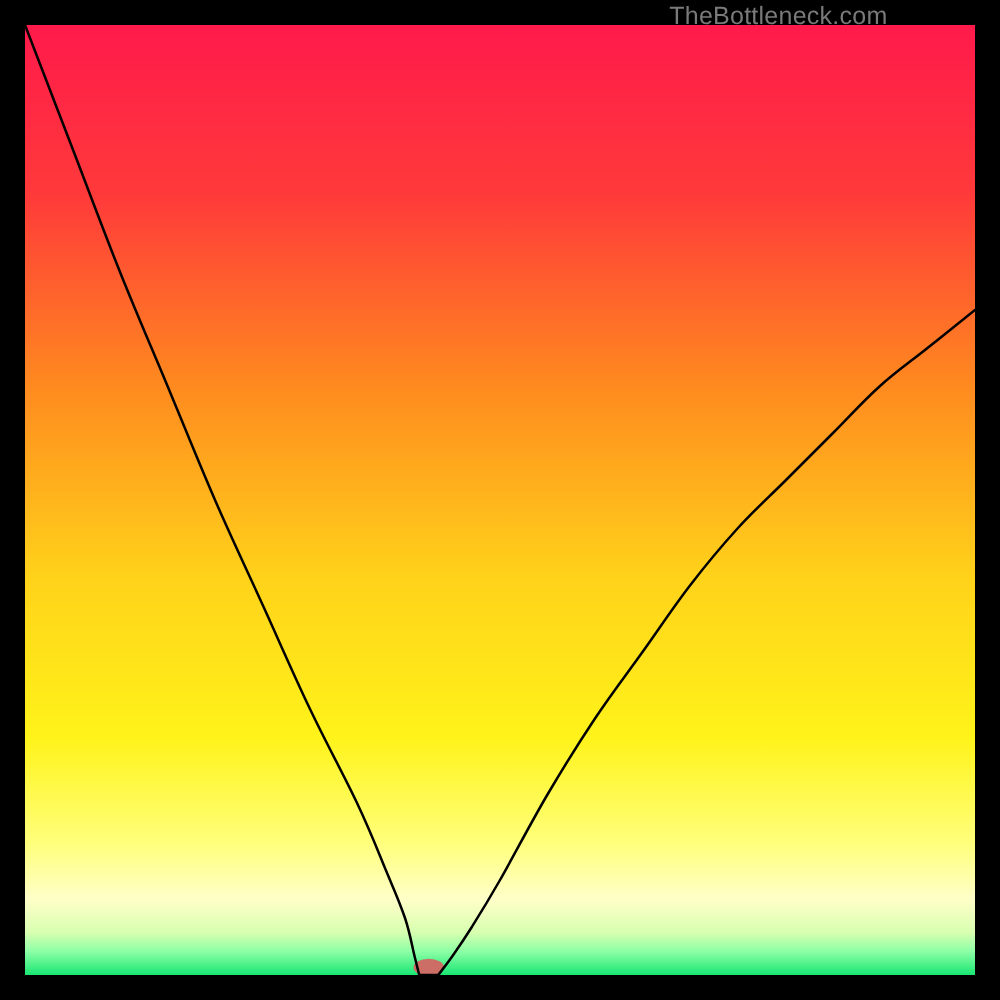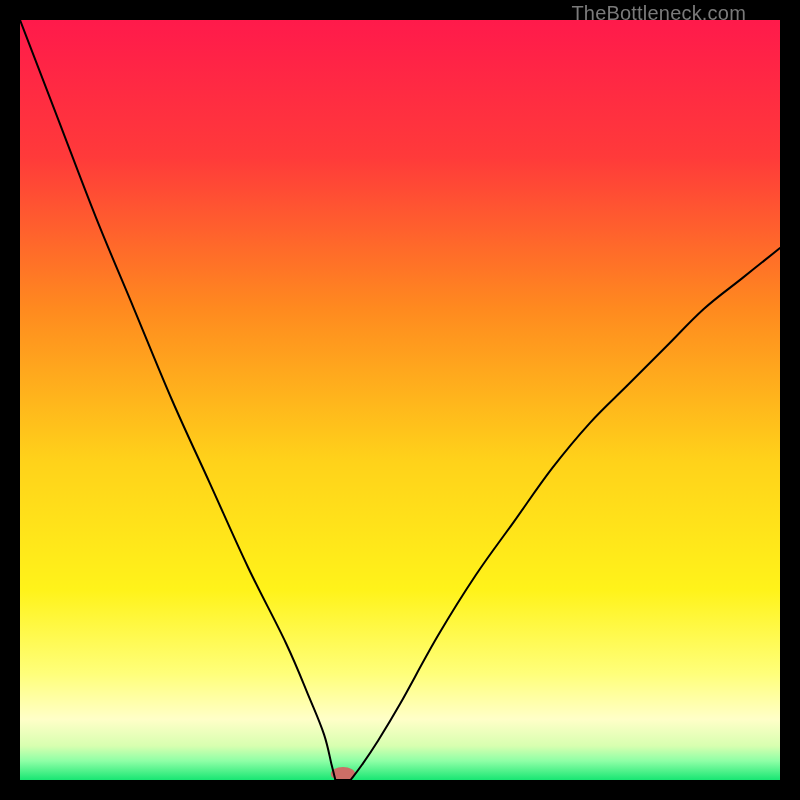--- a/index.html
+++ b/index.html
@@ -9,21 +9,20 @@
     height: 800px;
     overflow: hidden;
     background: #000;
     font-family: Arial, Helvetica, sans-serif;
   }
   .frame {
     position: relative;
     width: 724px;
     height: 800px;
     background: #000;
-    padding-left: 36px;
   }
   .plot {
     position: absolute;
     left: 20px;
     top: 20px;
     width: 760px;
     height: 760px;
   }
   .watermark {
     position: absolute;

